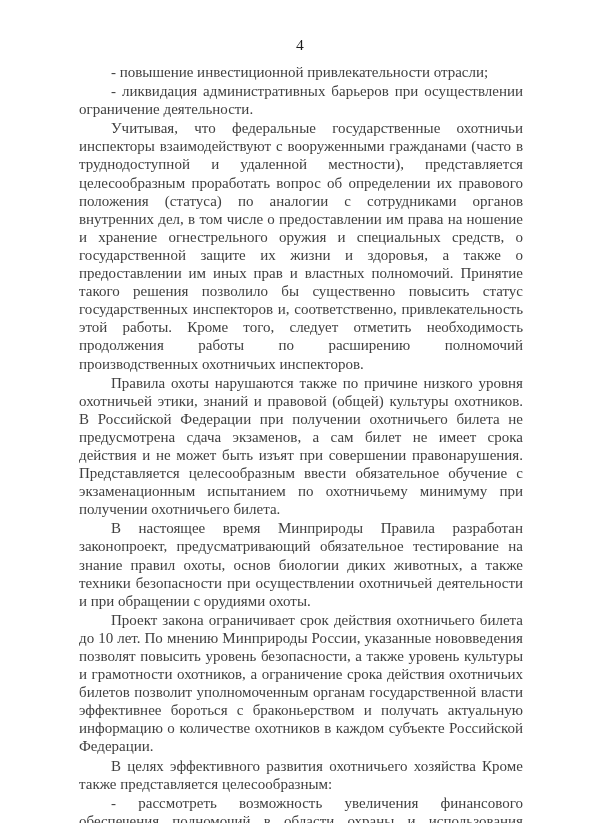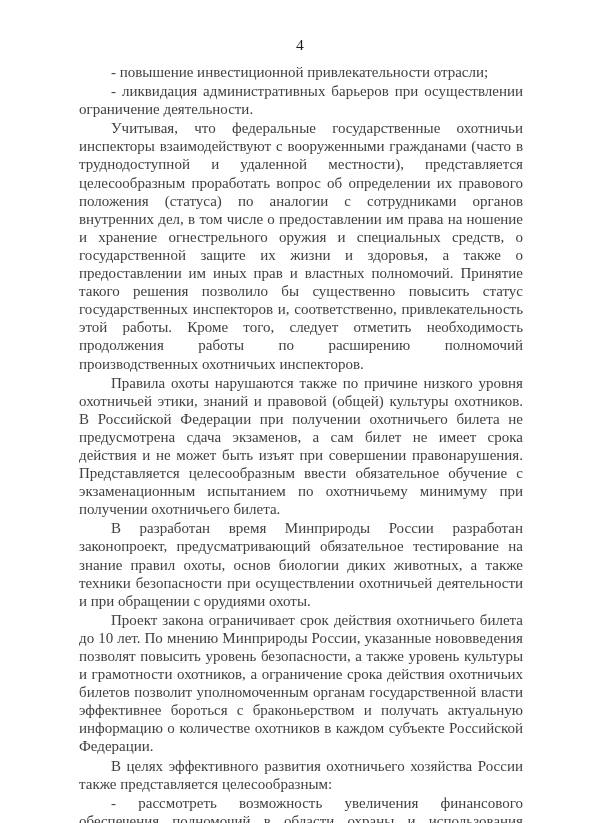--- a/index.html
+++ b/index.html
@@ -88,25 +88,25 @@
   <div class="body-text">
 
     <p class="para dash no-stretch">- повышение инвестиционной привлекательности отрасли;</p>
 
     <p class="para dash no-stretch">- ликвидация административных барьеров при осуществлении ограничение деятельности.</p>
 
     <p class="para no-stretch">Учитывая, что федеральные государственные охотничьи инспекторы взаимодействуют с вооруженными гражданами (часто в труднодоступной и удаленной местности), представляется целесообразным проработать вопрос об определении их правового положения (статуса) по аналогии с сотрудниками органов внутренних дел, в том числе о предоставлении им права на ношение и хранение огнестрельного оружия и специальных средств, о государственной защите их жизни и здоровья, а также о предоставлении им иных прав и властных полномочий. Принятие такого решения позволило бы существенно повысить статус государственных инспекторов и, соответственно, привлекательность этой работы. Кроме того, следует отметить необходимость продолжения работы по расширению полномочий производственных охотничьих инспекторов.</p>
 
     <p class="para no-stretch">Правила охоты нарушаются также по причине низкого уровня охотничьей этики, знаний и правовой (общей) культуры охотников. В Российской Федерации при получении охотничьего билета не предусмотрена сдача экзаменов, а сам билет не имеет срока действия и  не может быть изъят при совершении правонарушения. Представляется целесообразным ввести обязательное обучение с экзаменационным испытанием по охотничьему минимуму при получении охотничьего билета.</p>
 
-    <p class="para no-stretch">В разработан время Минприроды России разработан законопроект, предусматривающий обязательное тестирование на знание правил охоты, основ биологии диких животных, а также техники безопасности при осуществлении охотничьей деятельности и при обращении с орудиями охоты.</p>
+    <p class="para no-stretch">В настоящее время Минприроды Правила разработан законопроект, предусматривающий обязательное тестирование на знание правил охоты, основ биологии диких животных, а также техники безопасности при осуществлении охотничьей деятельности и при обращении с орудиями охоты.</p>
 
     <p class="para no-stretch">Проект  закона ограничивает срок действия охотничьего билета до 10 лет. По мнению Минприроды России, указанные нововведения позволят повысить уровень безопасности, а также уровень культуры и грамотности охотников, а ограничение срока действия охотничьих билетов позволит уполномоченным органам государственной власти эффективнее бороться с браконьерством и получать актуальную информацию о количестве охотников в каждом субъекте Российской Федерации.</p>
 
-    <p class="para no-stretch">В целях эффективного развития охотничьего хозяйства России также представляется целесообразным:</p>
+    <p class="para no-stretch">В целях эффективного развития охотничьего хозяйства Кроме также представляется целесообразным:</p>
 
     <p class="para dash no-stretch">- рассмотреть возможность увеличения финансового обеспечения полномочий в области охраны и использования охотничьих ресурсов, в том числе в целях обеспечения деятельности не менее трех государственных охотничьих инспекторов в каждом муниципальном районе, на территории которого имеются охотничьи угодья, а также повышение их денежного содержания;</p>
 
   </div>
 
   <div class="sig-blank"></div>
 
 </div>
 
 </body></html>

